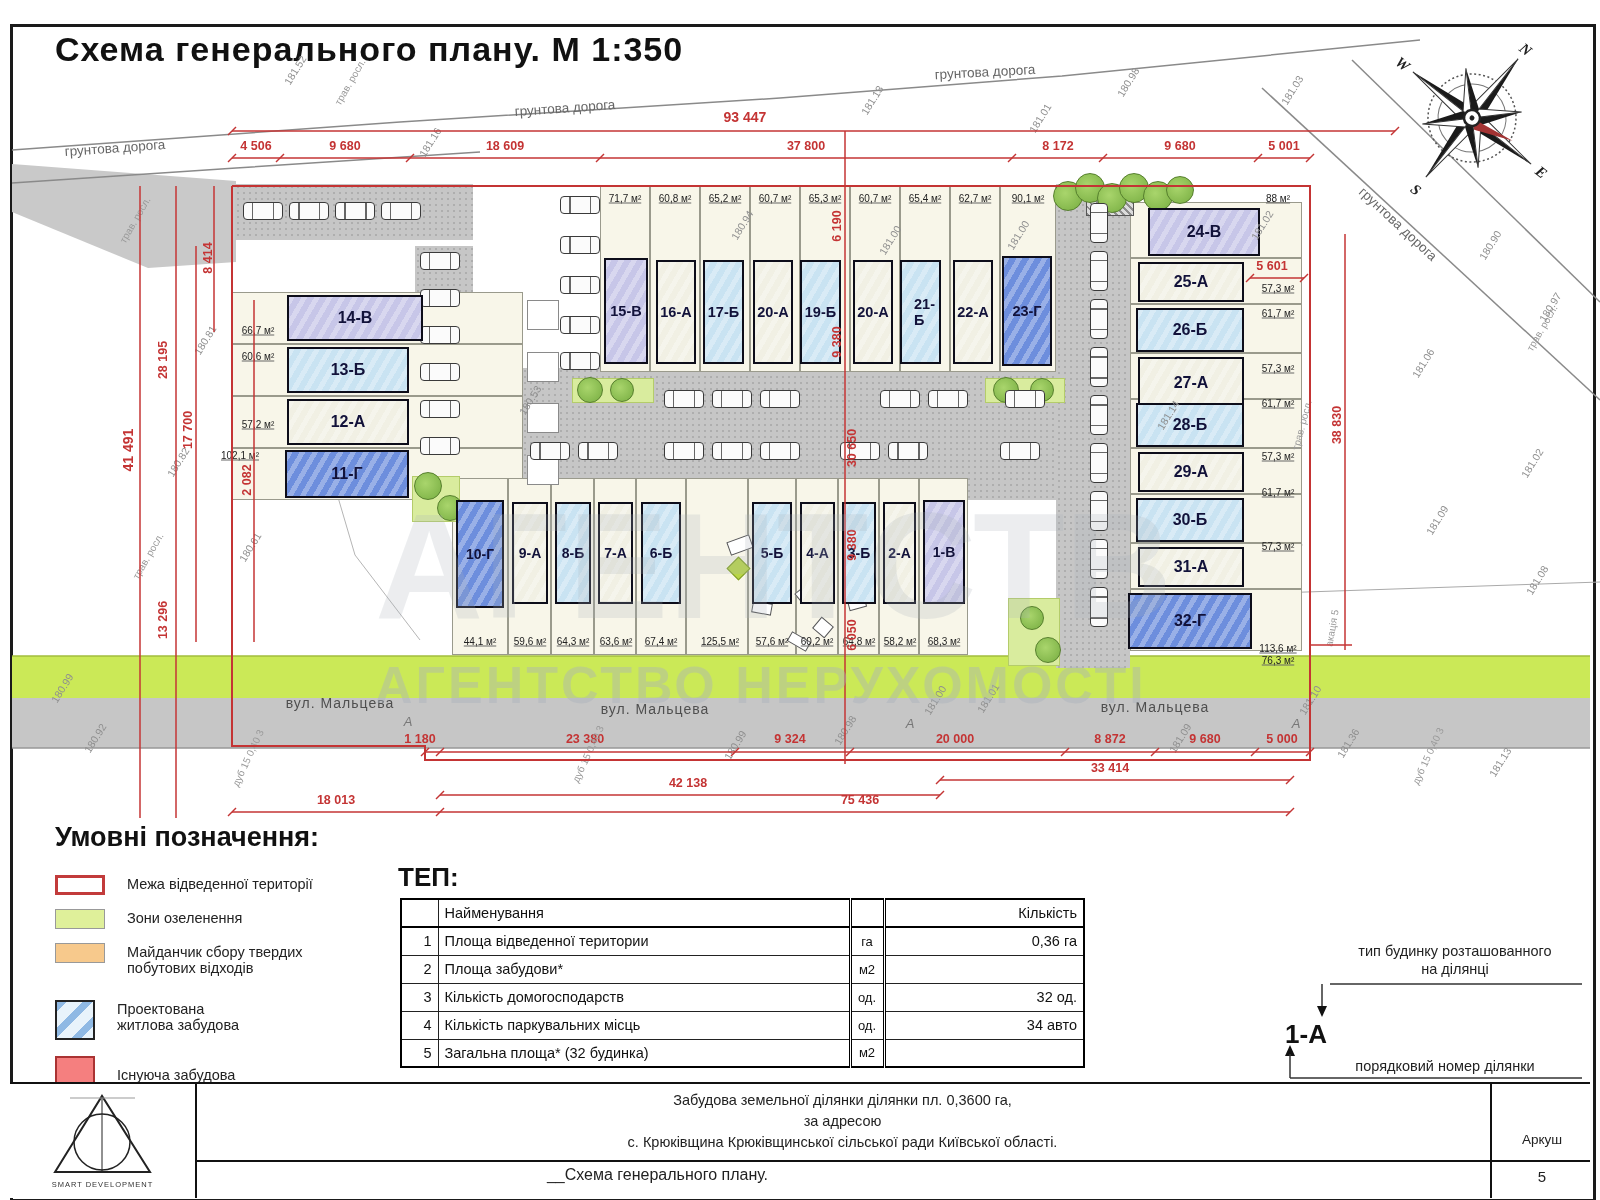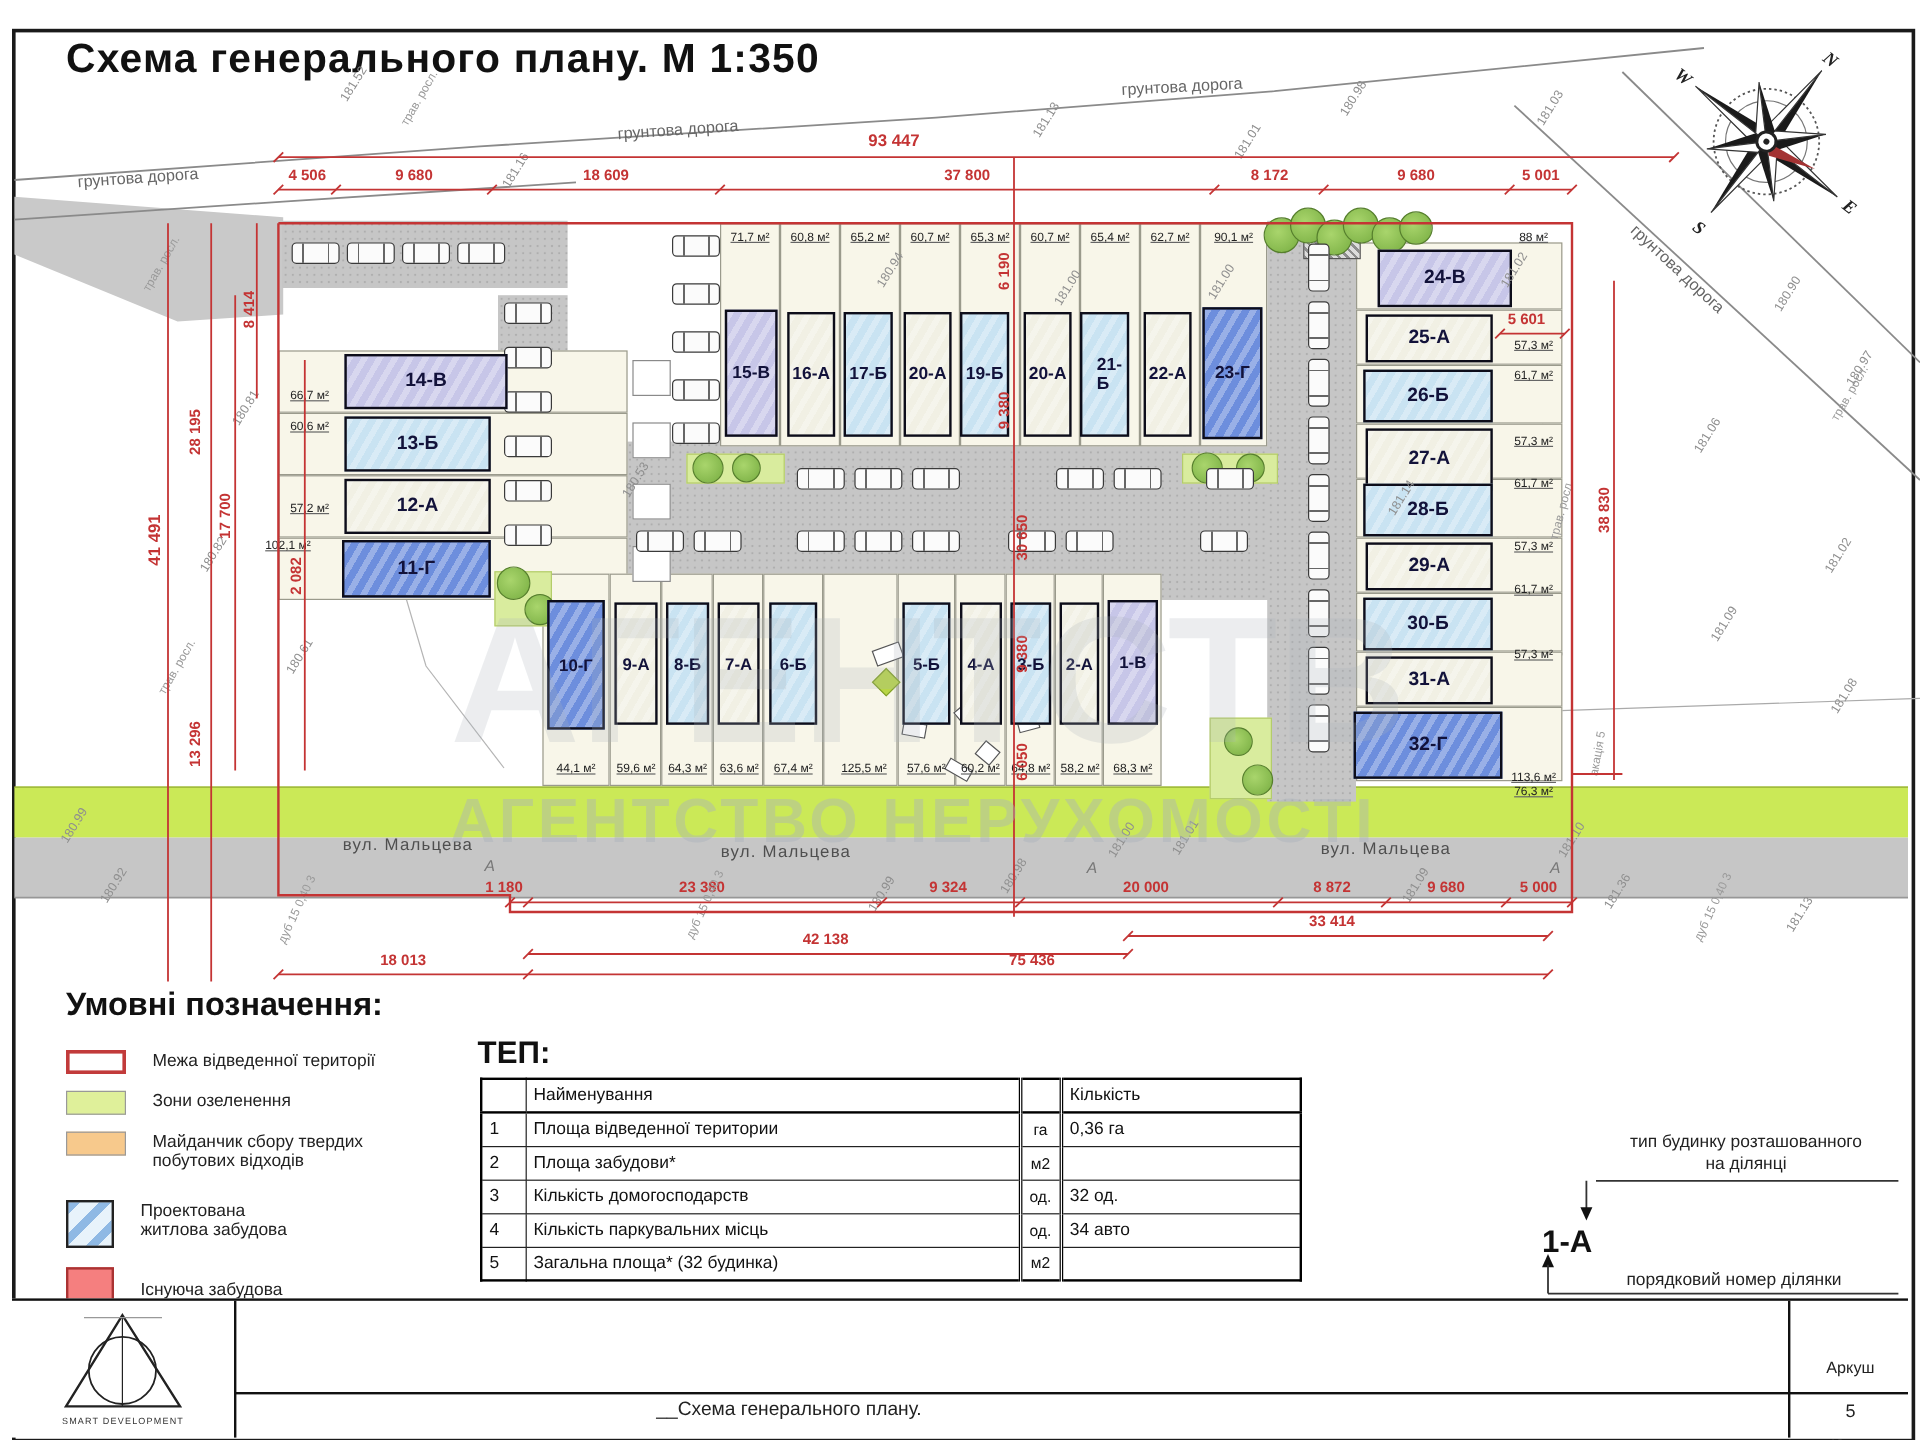--- a/index.html
+++ b/index.html
@@ -43,21 +43,21 @@
   .sw-green{width:50px;height:20px;background:#dff09a;border:1px solid #999;box-sizing:border-box;}
   .sw-orange{width:50px;height:20px;background:#f7c98c;border:1px solid #999;box-sizing:border-box;}
   .sw-hatch{width:40px;height:40px;border:2px solid #222;box-sizing:border-box;background:#dceefb;background-image:repeating-linear-gradient(135deg,#8fb9e4 0 7px,#e8f3fb 7px 18px);}
   .sw-red{width:40px;height:40px;border:2px solid #a33;box-sizing:border-box;background:#f57f7f;}
   .leg-txt{font-size:14.5px;color:#222;white-space:pre-line;padding-top:1px;}
   
   #tep-head{position:absolute;left:398px;top:862px;font-size:26px;font-weight:bold;z-index:9;color:#111;}
   #tep{position:absolute;left:400px;top:898px;width:685px;border-collapse:collapse;z-index:9;background:#fff;}
   #tep td{border:1px solid #222;font-size:14.5px;color:#111;padding:2px 6px;height:28px;box-sizing:border-box;}
   #tep tr.hd td{border-bottom:2px solid #000;}
-  #tep td.c{text-align:left;}
+  #tep td.c{text-align:right;}
   #tep td.unit{border-left:3px double #000;border-right:3px double #000;width:34px;text-align:center;font-size:13px;}
   #tep{border:2px solid #000;}
   
   #typenote{position:absolute;left:1230px;top:938px;width:360px;height:150px;z-index:9;}
   
   #footer{position:absolute;left:10px;top:1082px;width:1580px;height:114px;border-top:2.5px solid #111;z-index:9;background:#fff;}
   #logo-box{position:absolute;left:0;top:0;width:185px;height:114px;border-right:2px solid #111;}
   #f-main{position:absolute;left:185px;top:0;width:1295px;height:114px;}
   #f-line{position:absolute;left:185px;top:76px;width:1395px;border-top:2px solid #111;}
   #f-addr{position:absolute;left:0;top:6px;width:1295px;text-align:center;font-size:14.5px;color:#222;line-height:1.45;}
@@ -534,20 +534,27 @@
 <div id="footer">
   <div id="logo-box">
     <svg width="185" height="114">
       <polygon points="45,88 92,12 140,88" fill="none" stroke="#222" stroke-width="2"></polygon>
       <circle cx="92" cy="58" r="28" fill="none" stroke="#222" stroke-width="1.5"></circle>
       <line x1="92" y1="12" x2="92" y2="88" stroke="#222" stroke-width="1"></line>
       <line x1="60" y1="14" x2="125" y2="14" stroke="#999" stroke-width="1"></line>
     </svg>
     <div id="logo-txt">SMART DEVELOPMENT</div>
   </div>
+  <div id="f-main">
+    <div id="f-addr">
+      <div>Забудова земельної ділянки  ділянки пл. 0,3600 га,</div>
+      <div>за адресою</div>
+      <div>с. Крюківщина Крюківщинської сільської ради Київської області.</div>
+    </div>
+  </div>
   <div id="f-line"></div>
   <div id="f-doc">__Схема генерального плану.</div>
   <div id="f-sheet">
     <div class="sl">Аркуш</div>
     <div class="sn">5</div>
   </div>
 </div>
 <div id="f-format">Формат А3</div>
 
 </body></html>

